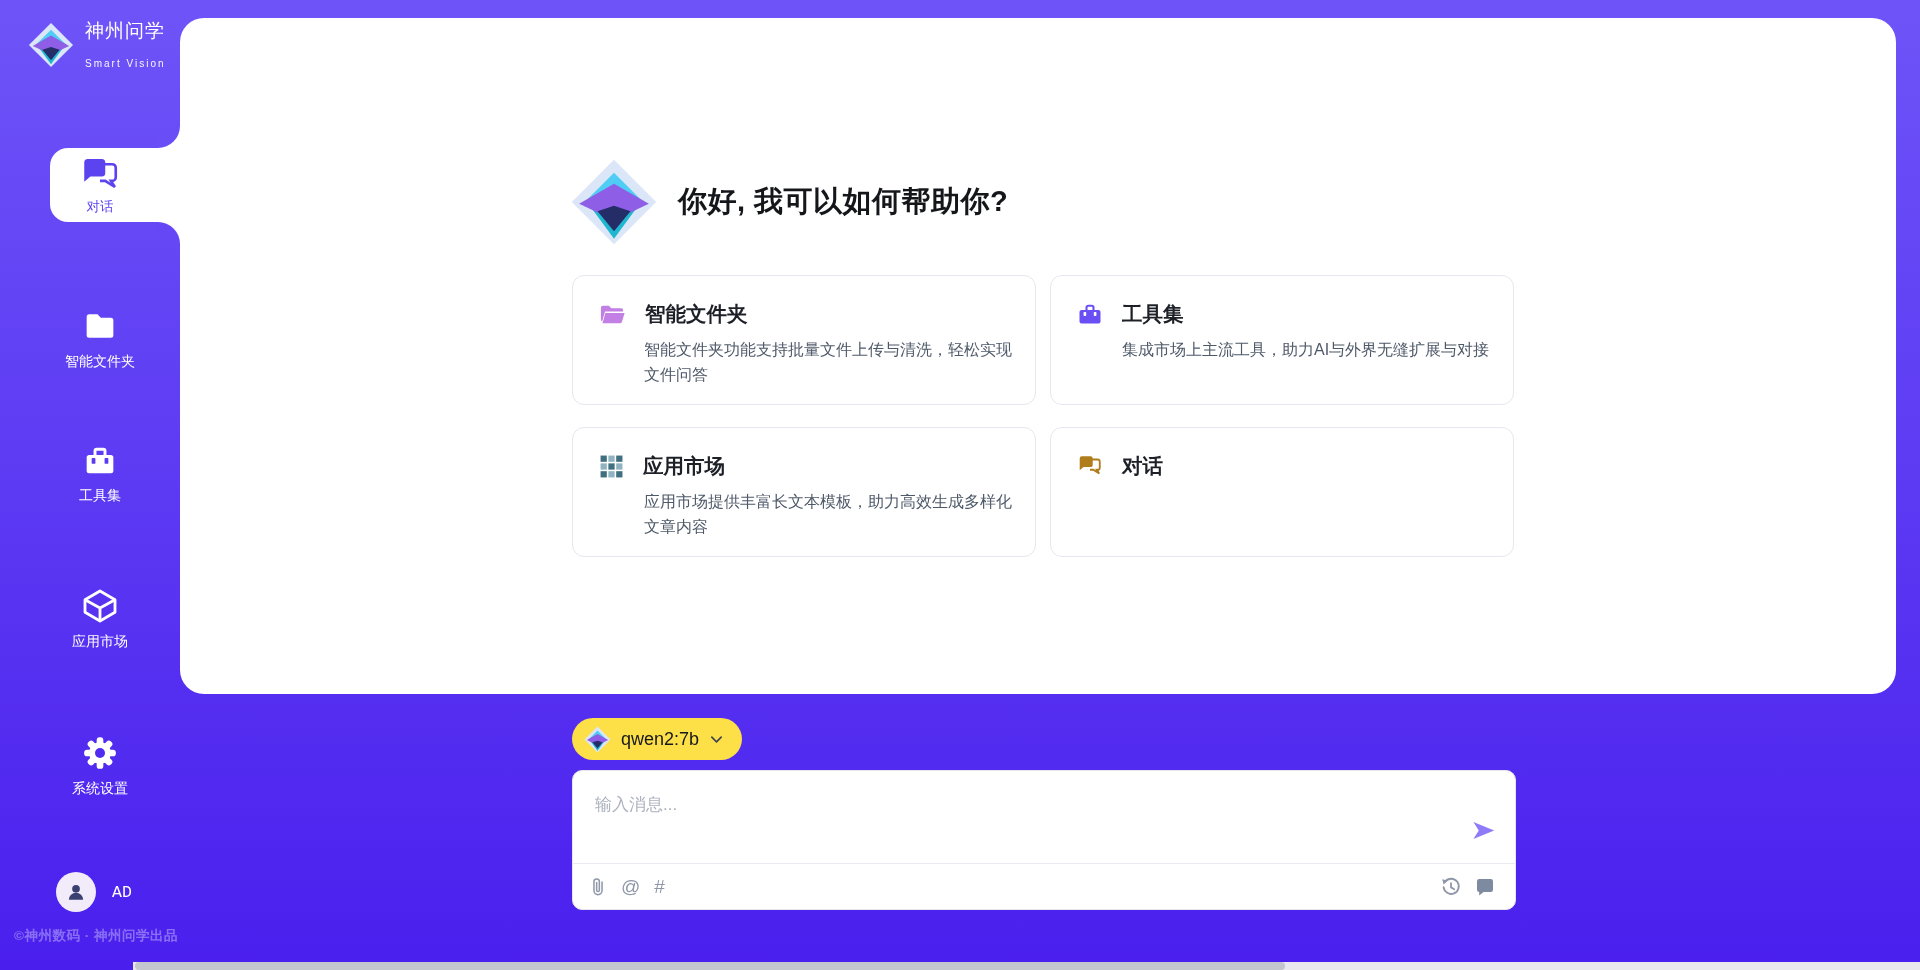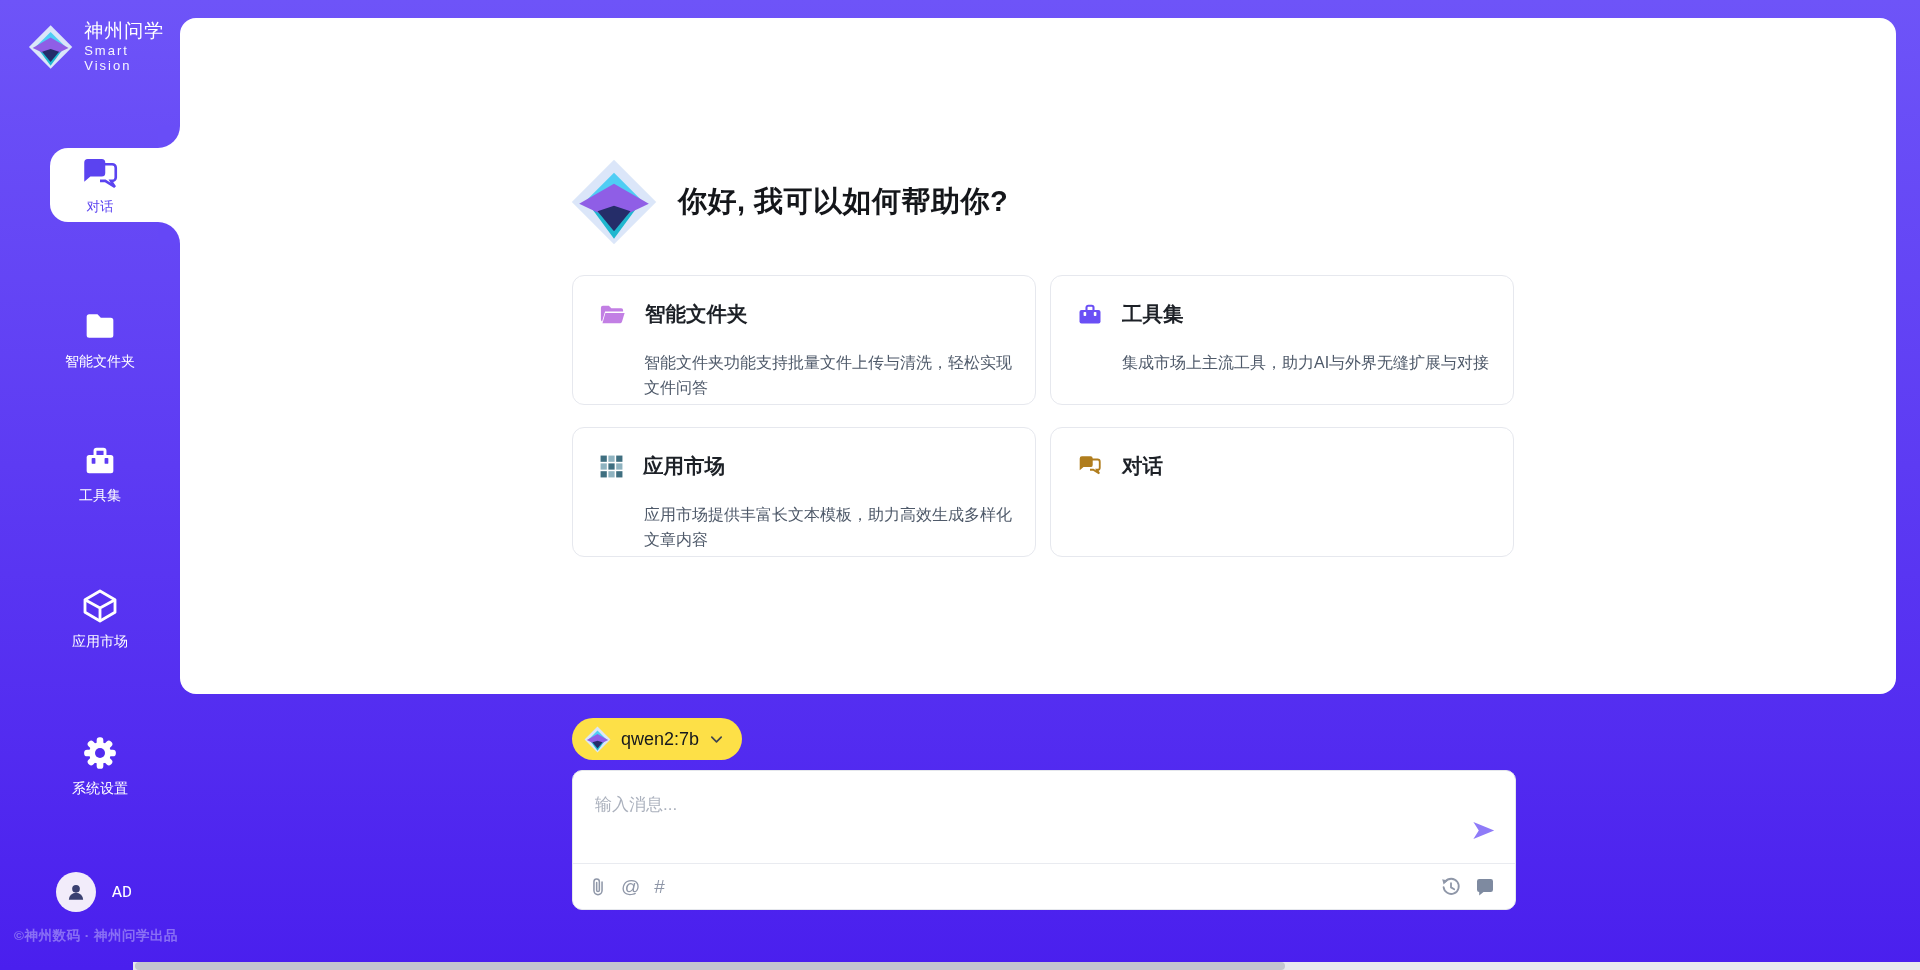--- a/index.html
+++ b/index.html
@@ -12,21 +12,21 @@
     position:relative; width:1920px; height:970px;
     background:linear-gradient(180deg,#6e54f8 0%,#5d3bf3 48%,#4a1fee 100%);
     overflow:hidden;
   }
 
   
   .sidebar { position:absolute; left:0; top:0; width:180px; height:970px; }
   .brand { position:absolute; left:28px; top:20px; display:flex; align-items:center; gap:11px; }
   .brand-text { color:#fff; line-height:1.15; }
   .brand-name { font-size:19px; font-weight:400; letter-spacing:1px; }
-  .brand-sub { font-size:13px; letter-spacing:2px; opacity:.95; margin-top:2px; }
+  .brand-sub { font-size:10px; letter-spacing:2px; opacity:.95; margin-top:16px; }
 
   .nav-item { position:absolute; left:20px; width:160px; display:flex; flex-direction:column; align-items:center; cursor:pointer; }
   .nav-item .label { margin-top:7px; font-size:14px; color:#fff; }
 
   
   .active-tab-bg { position:absolute; left:50px; top:148px; width:130px; height:74px; background:#fff; border-radius:18px 0 0 18px; }
   .curve { position:absolute; right:0; width:22px; height:22px; background:#fff; }
   .curve.top { top:-22px; }
   .curve.bottom { bottom:-22px; }
   .curve .mask { width:100%; height:100%; }
@@ -35,30 +35,30 @@
 
   .nav-item.active { top:152px; }
   .nav-item.active .label { color:#5b43f0; font-size:13.5px; margin-top:4px; }
 
   .user-row { position:absolute; left:56px; top:872px; display:flex; align-items:center; gap:16px; cursor:pointer; }
   .avatar { width:40px; height:40px; border-radius:50%; background:#f2ecfa; display:flex; align-items:center; justify-content:center; }
   .user-name { color:#fff; font-size:16.5px;font-family:Liberation Mono, monospace; }
   .copyright { position:absolute; left:14px; top:927px; font-size:13.5px; color:rgba(240,238,255,.38); letter-spacing:.5px;font-weight:bold; }
 
   
-  .panel { position:absolute; left:180px; top:18px; width:1716px; height:676px; background:#fff; border-radius:16px; }
+  .panel { position:absolute; left:180px; top:18px; width:1716px; height:676px; background:#fff; border-radius:24px; }
 
   .greeting { position:absolute; left:390px; top:140px; display:flex; align-items:center; }
   .greeting h1 { margin-left:20px; font-size:29px; font-weight:700; color:#14161a; letter-spacing:.5px; }
 
   .cards { position:absolute; left:392px; top:257px; display:grid; grid-template-columns:464px 464px; grid-gap:22px 14px; }
   .card { width:464px; height:130px; background:#fff; border:1px solid #e6e8ee; border-radius:12px; padding:24px 18px 20px 26px; cursor:pointer; }
   .card-head { display:flex; align-items:center; gap:19px; }
   .card-title { font-size:20.5px; font-weight:700; color:#1d2127; }
-  .card-desc { margin-top:22px; margin-left:45px; font-size:16px; line-height:1.58; color:#4e5969; }
+  .card-desc { margin-top:9px; margin-left:45px; font-size:16px; line-height:1.58; color:#4e5969; }
 
   .model-pill { position:absolute; left:392px; top:700px; height:42px; display:inline-flex; align-items:center; gap:10px; padding:0 18px 0 12px; background:#fde047; border-radius:21px; cursor:pointer;text-align:center; }
   .model-name { font-size:18px; color:#15181d; }
 
   .composer { position:absolute; left:392px; top:752px; width:944px; height:140px; border:1px solid #e5e7ec; border-radius:10px; background:#fff; }
   .composer textarea {
     position:absolute; left:22px; top:22px; width:850px; height:54px;
     border:none; outline:none; resize:none; font-size:17px; color:#33373d;
     font-family:Liberation Sans, sans-serif; background:transparent;
   }

